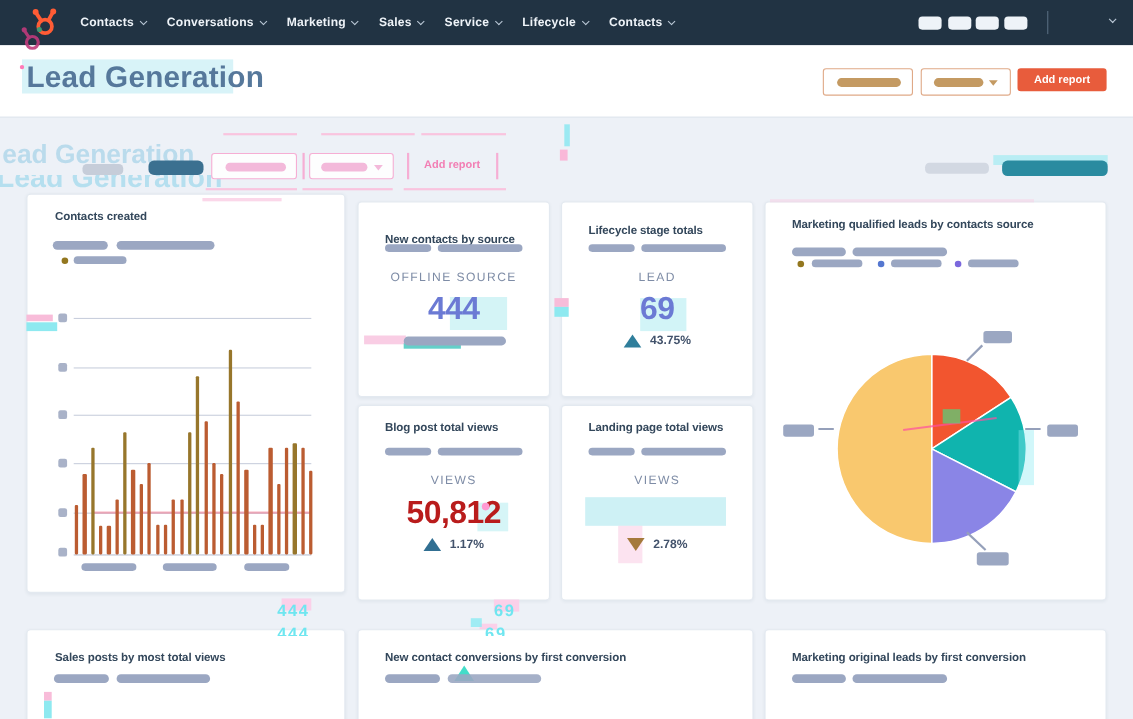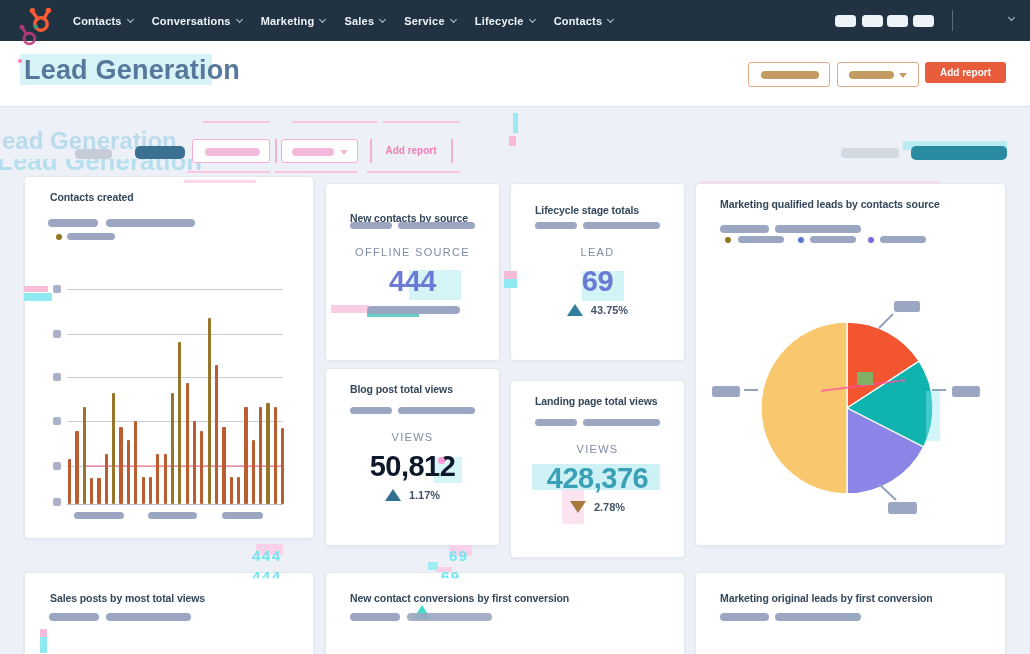--- a/index.html
+++ b/index.html
@@ -266,35 +266,34 @@
   <div class="g" style="left:161px;top:188px;width:16px;height:13px;background:rgba(108,191,112,.85)"></div>
   <div class="g" style="left:230px;top:207px;width:14px;height:50px;background:rgba(140,235,242,.4)"></div>
 </section>
 
 <section class="card" style="left:325px;top:368px;width:175px;height:178px">
   <div class="card-title" style="left:24px;top:14px">Blog post total views</div>
   <div class="ph" style="left:24px;top:38px;width:42px;height:7px"></div>
   <div class="ph" style="left:72px;top:38px;width:77px;height:7px"></div>
   <div class="metric-label" style="top:62px">VIEWS</div>
   <div class="g" style="left:108px;top:88px;width:28px;height:26px;background:rgba(204,242,245,.8)"></div>
-  <div class="metric-value" style="top:81px;color:#0f172a">50,812</div>
+  <div class="metric-value" style="top:81px;color:#b91c1c">50,812</div>
   <div class="g" style="left:112px;top:88px;width:7px;height:7px;background:#ff9ad2;border-radius:50%"></div>
   <div class="change" style="top:120px">
     <div class="tri up2"></div>
     <span>1.17%</span>
   </div>
 </section>
 
-<section class="card" style="left:510px;top:380px;width:175px;height:178px">
+<section class="card" style="left:510px;top:368px;width:175px;height:178px">
   <div class="card-title" style="left:24px;top:14px">Landing page total views</div>
   <div class="ph" style="left:24px;top:38px;width:42px;height:7px"></div>
   <div class="ph" style="left:72px;top:38px;width:77px;height:7px"></div>
   <div class="metric-label" style="top:62px">VIEWS</div>
   <div class="g" style="left:21px;top:83px;width:128px;height:26px;background:rgba(201,240,244,.9)"></div>
-  <div class="metric-value" style="top:81px;color:#3aa0b5">428,376</div>
   <div class="g" style="left:51px;top:109px;width:22px;height:34px;background:rgba(250,200,225,.5)"></div>
   <div class="change" style="top:120px">
     <div class="tri down"></div>
     <span>2.78%</span>
   </div>
 </section>
 
 <div class="pinkblock" style="left:256px;top:544px;width:27px;height:11px"></div>
 <div class="ghost-num" style="left:252px;top:547px">444</div>
 <div class="ghost-num" style="left:252px;top:568px;clip-path:inset(0 0 40% 0)">444</div>

